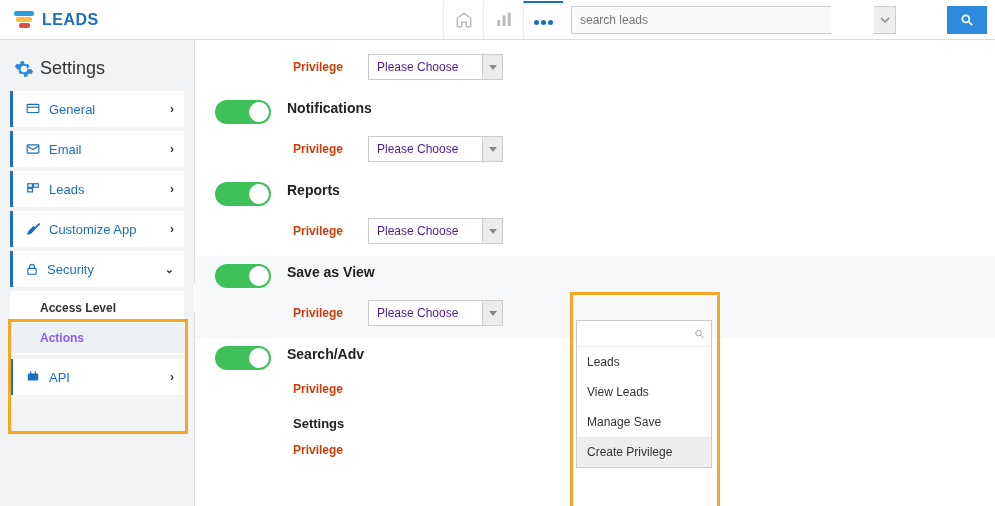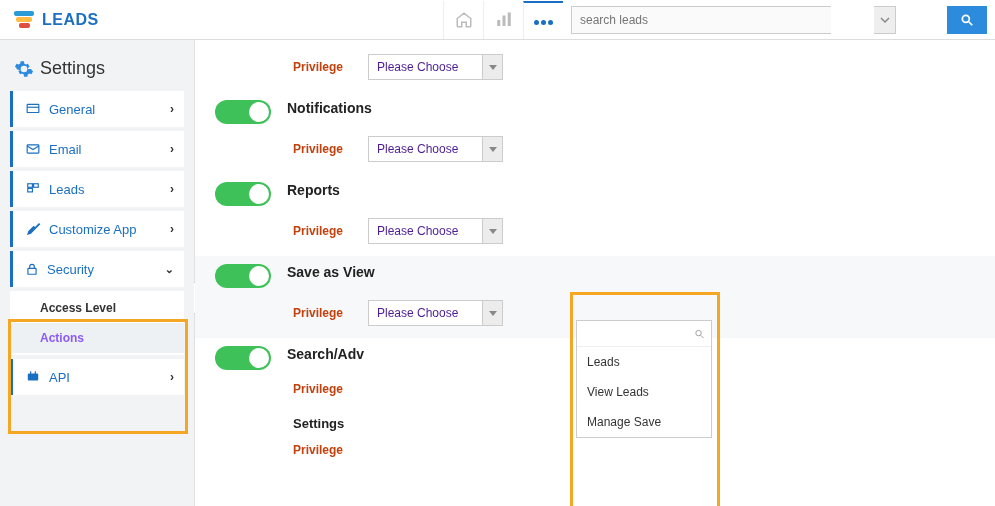--- a/index.html
+++ b/index.html
@@ -312,18 +312,21 @@
       </div>
       <div class="dd-item">
           <span>Leads</span>
         </div>
       <div class="dd-item">
           <span>View Leads</span>
         </div>
       <div class="dd-item">
           <span>Manage Save</span>
         </div>
+      <div class="dd-item hover">
+          <span>Create Privilege</span>
+        </div>
     </div>
 
     <div class="highlight-box hl-dropdown"></div>
 
   </div>
 </div>
 
 </body></html>

